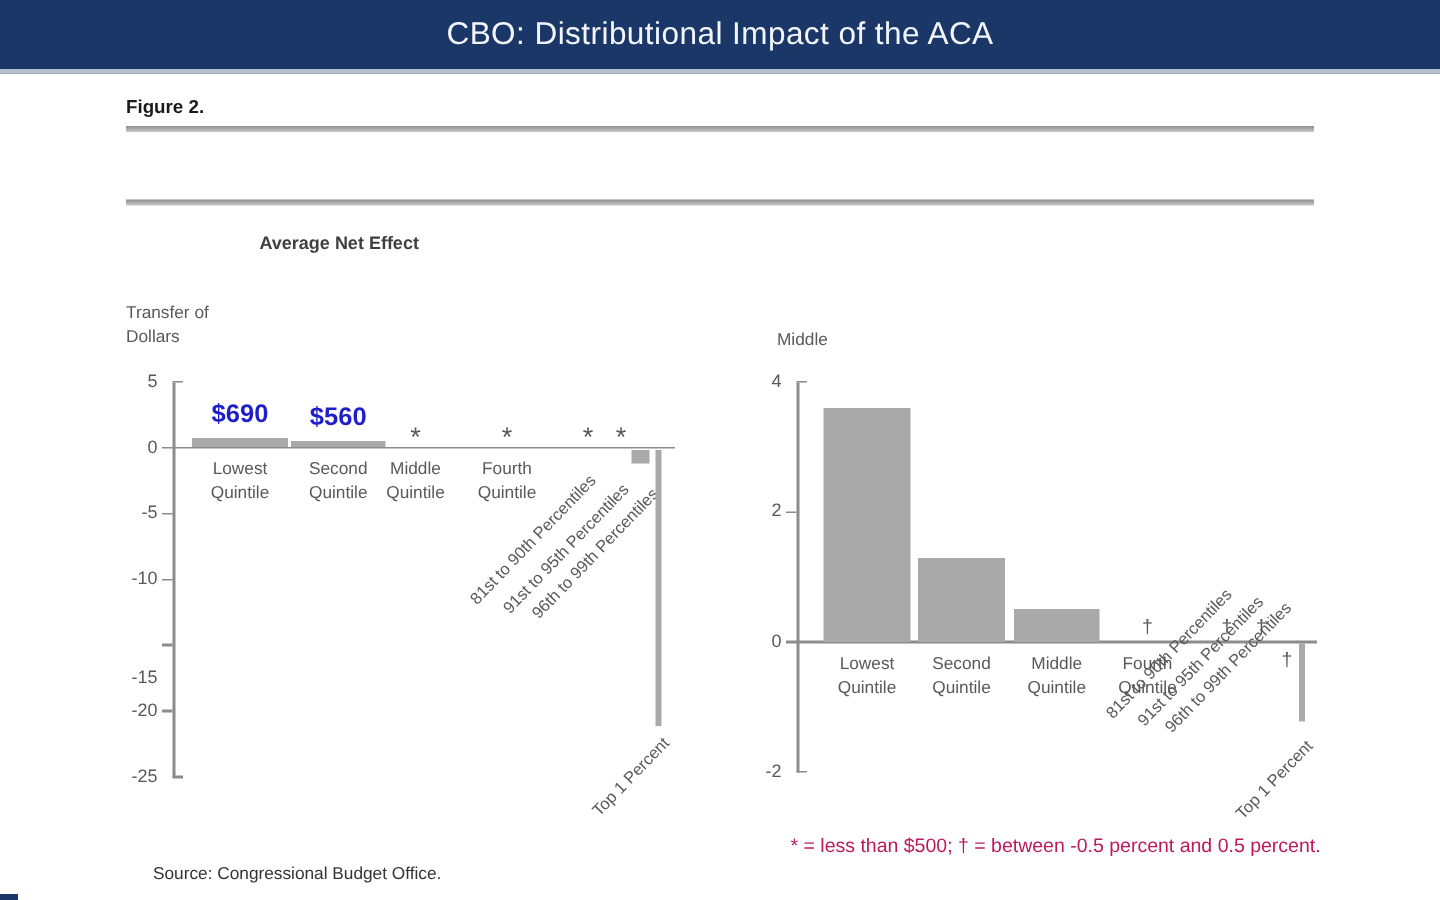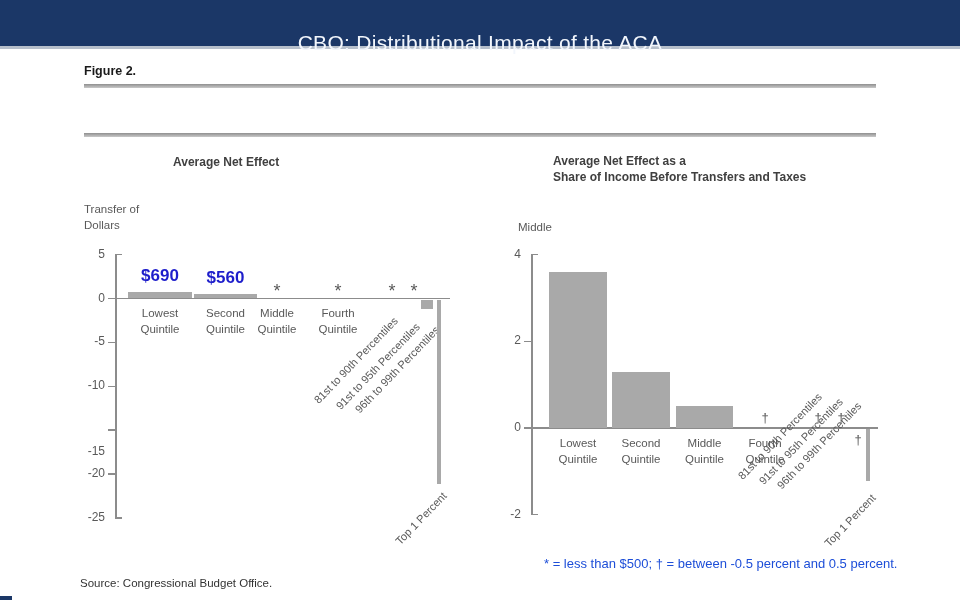--- a/index.html
+++ b/index.html
@@ -1,20 +1,20 @@
 <!DOCTYPE html>
 <html><head>
 <meta charset="utf-8">
 <style>
   html,body{margin:0;padding:0;background:#fff;}
   .slide{position:relative;width:960px;height:600px;background:#ffffff;overflow:hidden;
          font-family:"Liberation Sans",sans-serif;}
   .header{position:absolute;top:0;left:0;width:960px;height:46px;background:#1b3767;
           border-bottom:3px solid #b6bfcb;}
-  .header-title{text-align:center;line-height:46px;font-size:21px;color:#f2f6fc;letter-spacing:.3px;margin-top:20px;}
+  .header-title{text-align:center;line-height:46px;font-size:21px;color:#f2f6fc;letter-spacing:.3px;}
   .fig-label{position:absolute;left:84px;top:64px;font-size:12.5px;font-weight:bold;color:#1a1a1a;}
   .rule{position:absolute;left:84px;width:792px;height:4px;background:linear-gradient(#8f8f8f,#c9c9c9);}
   .rule-top{top:84px;}
   .rule-bottom{top:133px;}
   .fig-title{position:absolute;left:84px;top:93px;width:800px;font-size:14.5px;font-weight:bold;
              color:#111;line-height:1.35;}
   .chart-title{position:absolute;font-size:12px;font-weight:bold;color:#404040;text-align:left;
                white-space:pre-line;line-height:1.3;}
   .ct-left{left:173px;top:155px;width:240px;}
   .ct-right{left:553px;top:154px;width:380px;}
@@ -25,39 +25,37 @@
   .line,.bar{position:absolute;}
   .ylab{position:absolute;text-align:right;font-size:12px;color:#595959;}
   .blue{position:absolute;text-align:center;font-size:17px;font-weight:bold;color:#1e1ecb;}
   .star{position:absolute;text-align:center;font-size:18px;color:#595959;line-height:1;}
   .dagger{position:absolute;text-align:center;font-size:13px;color:#595959;line-height:1;}
   .cat{position:absolute;text-align:center;font-size:11.5px;line-height:1.35;color:#595959;
        white-space:pre-line;}
   .ranch{position:absolute;width:0;height:0;}
   .rlab{position:absolute;right:0;bottom:0;white-space:nowrap;font-size:11px;color:#595959;
         transform:rotate(-46deg);transform-origin:100% 100%;}
-  .footnote{position:absolute;left:527px;top:556px;width:400px;font-size:13px;color:#1d4ed8;margin-left:17px;}
-  .source{position:absolute;left:80px;top:577px;font-size:11.5px;color:#333;}
+  .footnote{position:absolute;left:527px;top:556px;width:400px;font-size:13px;color:#be185d;}
+  .source{position:absolute;left:102px;top:577px;font-size:11.5px;color:#333;}
   .corner-mark{position:absolute;left:0;top:596px;width:12px;height:4px;background:#1b3767;}
 </style>
 </head>
 <body>
 
 <div class="slide">
   <div class="header">
     <div class="header-title">CBO: Distributional Impact of the ACA</div>
   </div>
 
   <div class="fig-label">Figure 2.</div>
   <div class="rule rule-top"></div>
   <div class="rule rule-bottom"></div>
 
   <div class="chart-title ct-left">Average Net Effect</div>
-  <div class="chart-title ct-right">Average Net Effect as a
-Share of Income Before Transfers and Taxes</div>
 
   <div class="axis-unit au-left">Transfer of Dollars</div>
   <div class="axis-unit au-right">Middle</div>
 
   <div id="charts">
       <div class="line" style="left: 115px; top: 254.6px; width: 1.5px; height: 263.4px; background: rgb(140, 140, 140);"></div>
       <div class="line" style="left: 115px; top: 253.85px; width: 7px; height: 1.5px; background: rgb(140, 140, 140);"></div>
       <div class="ylab" style="left: 69px; top: 246.6px; width: 36px;">5</div>
       <div class="line" style="left: 108px; top: 297.75px; width: 7px; height: 1.5px; background: rgb(140, 140, 140);"></div>
       <div class="ylab" style="left: 69px; top: 290.5px; width: 36px;">0</div>

